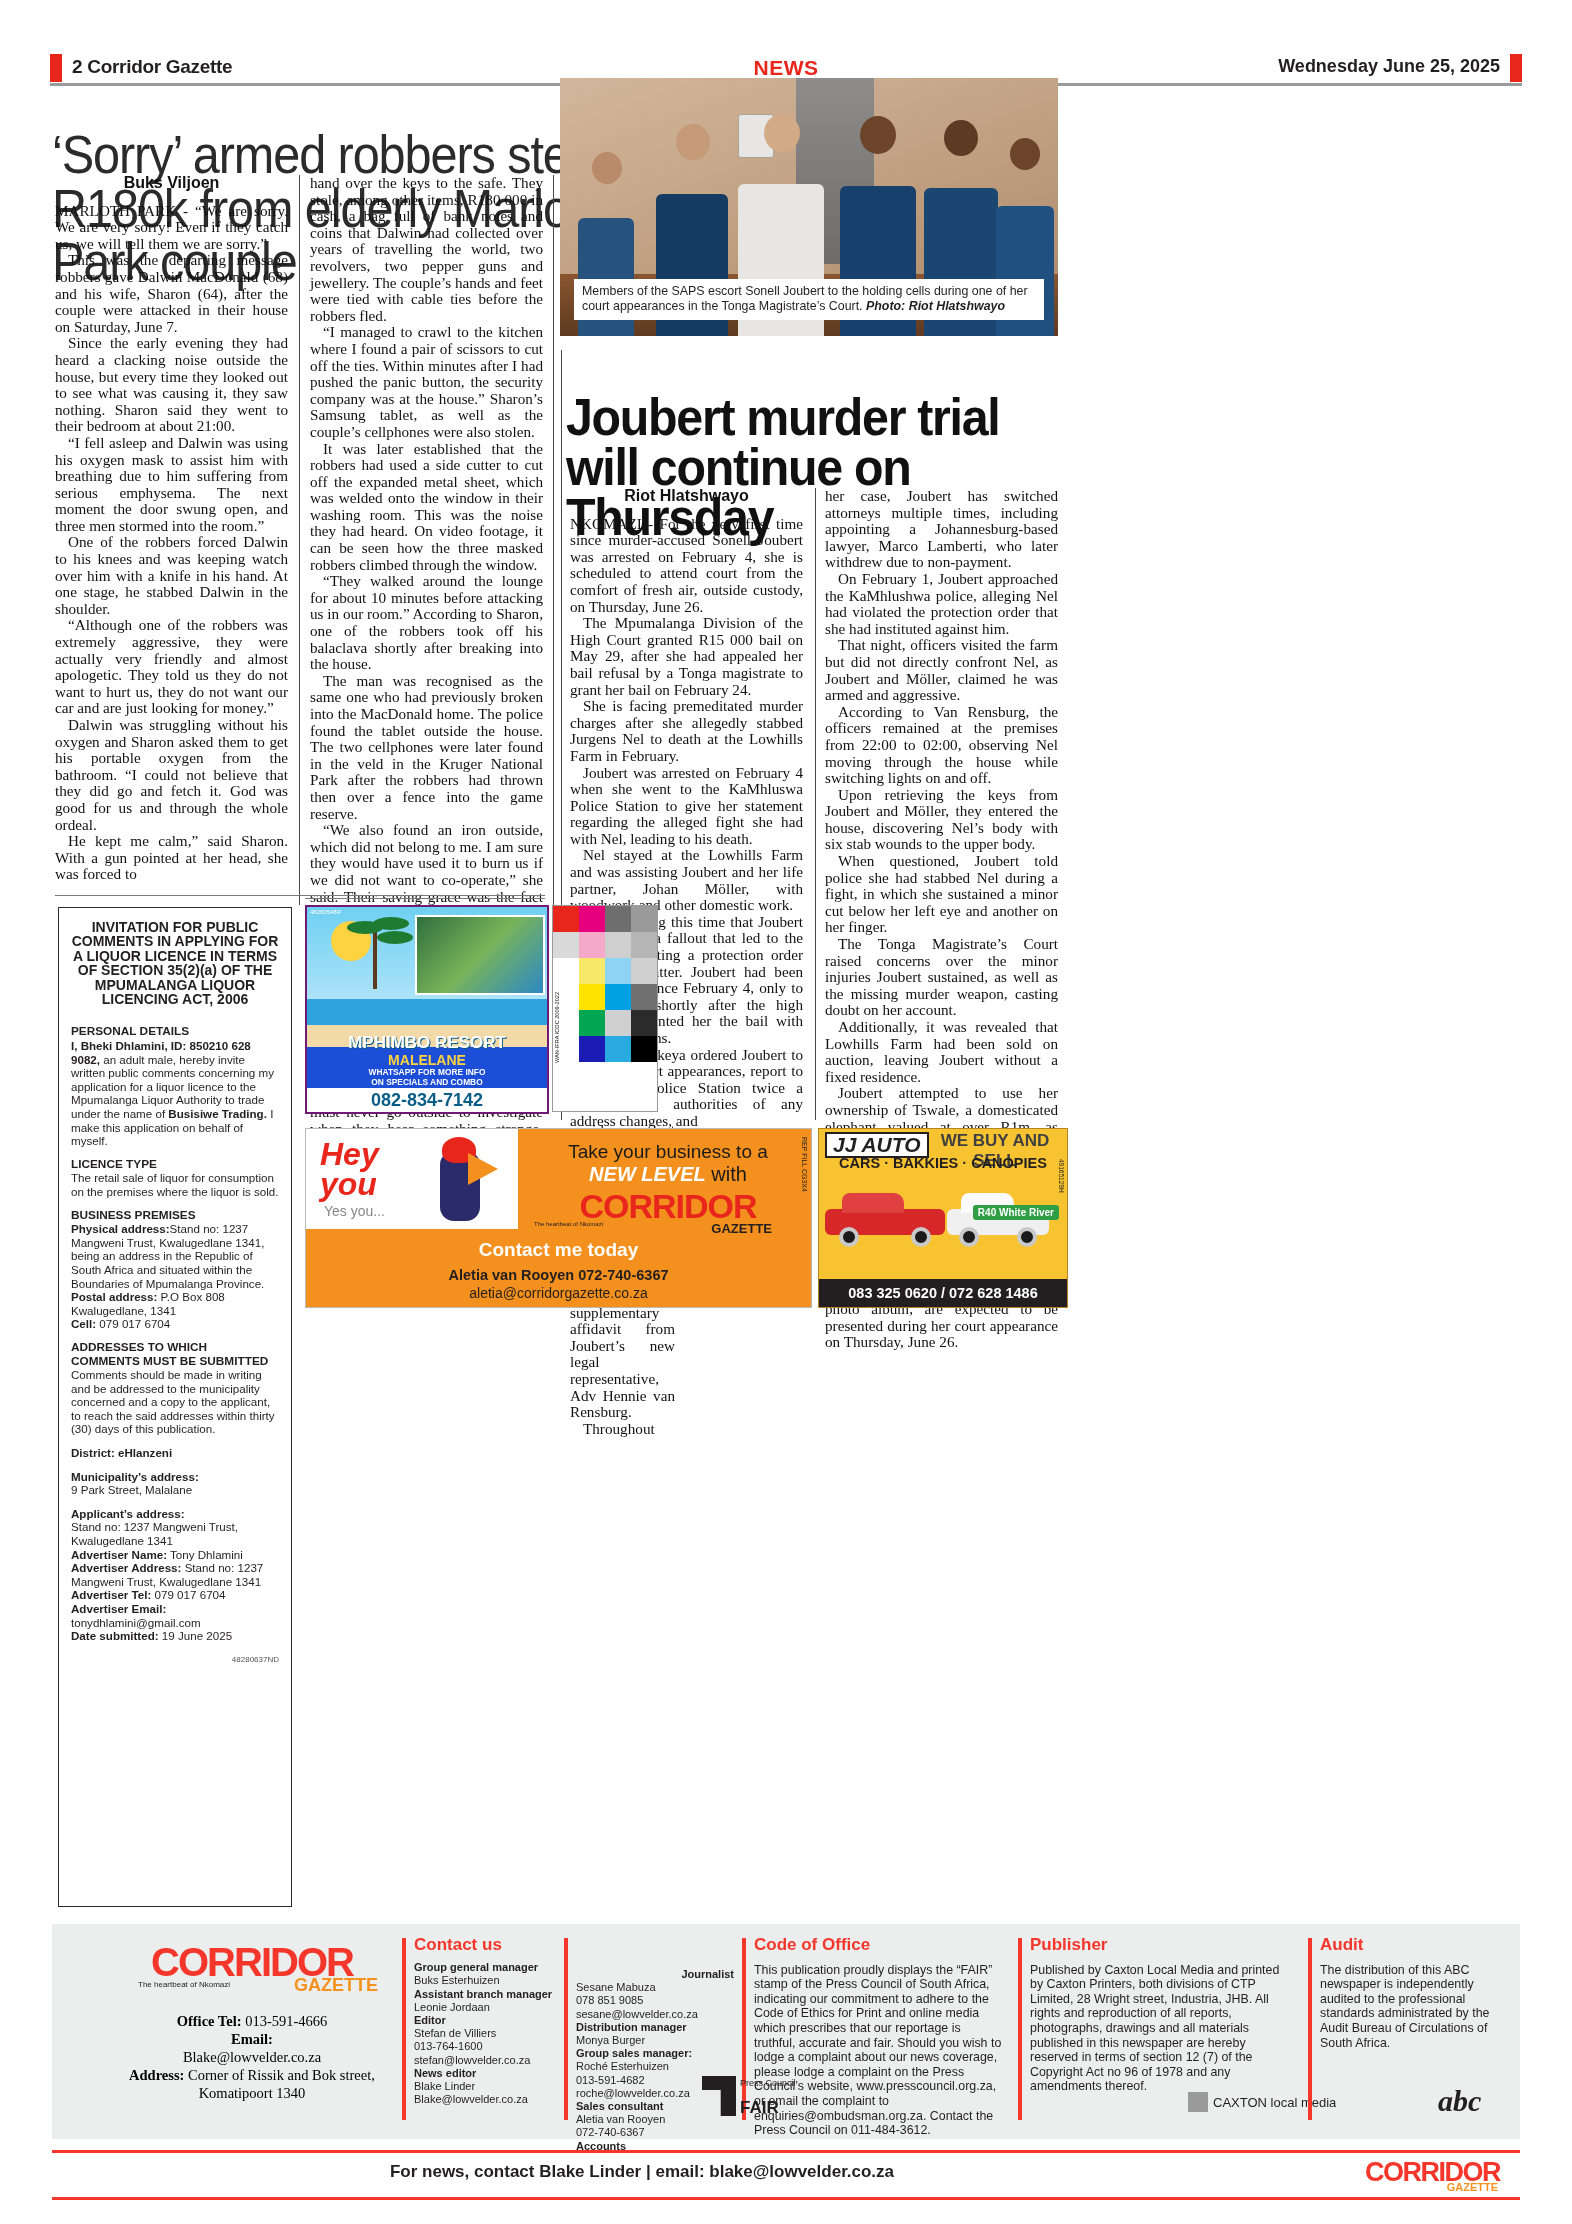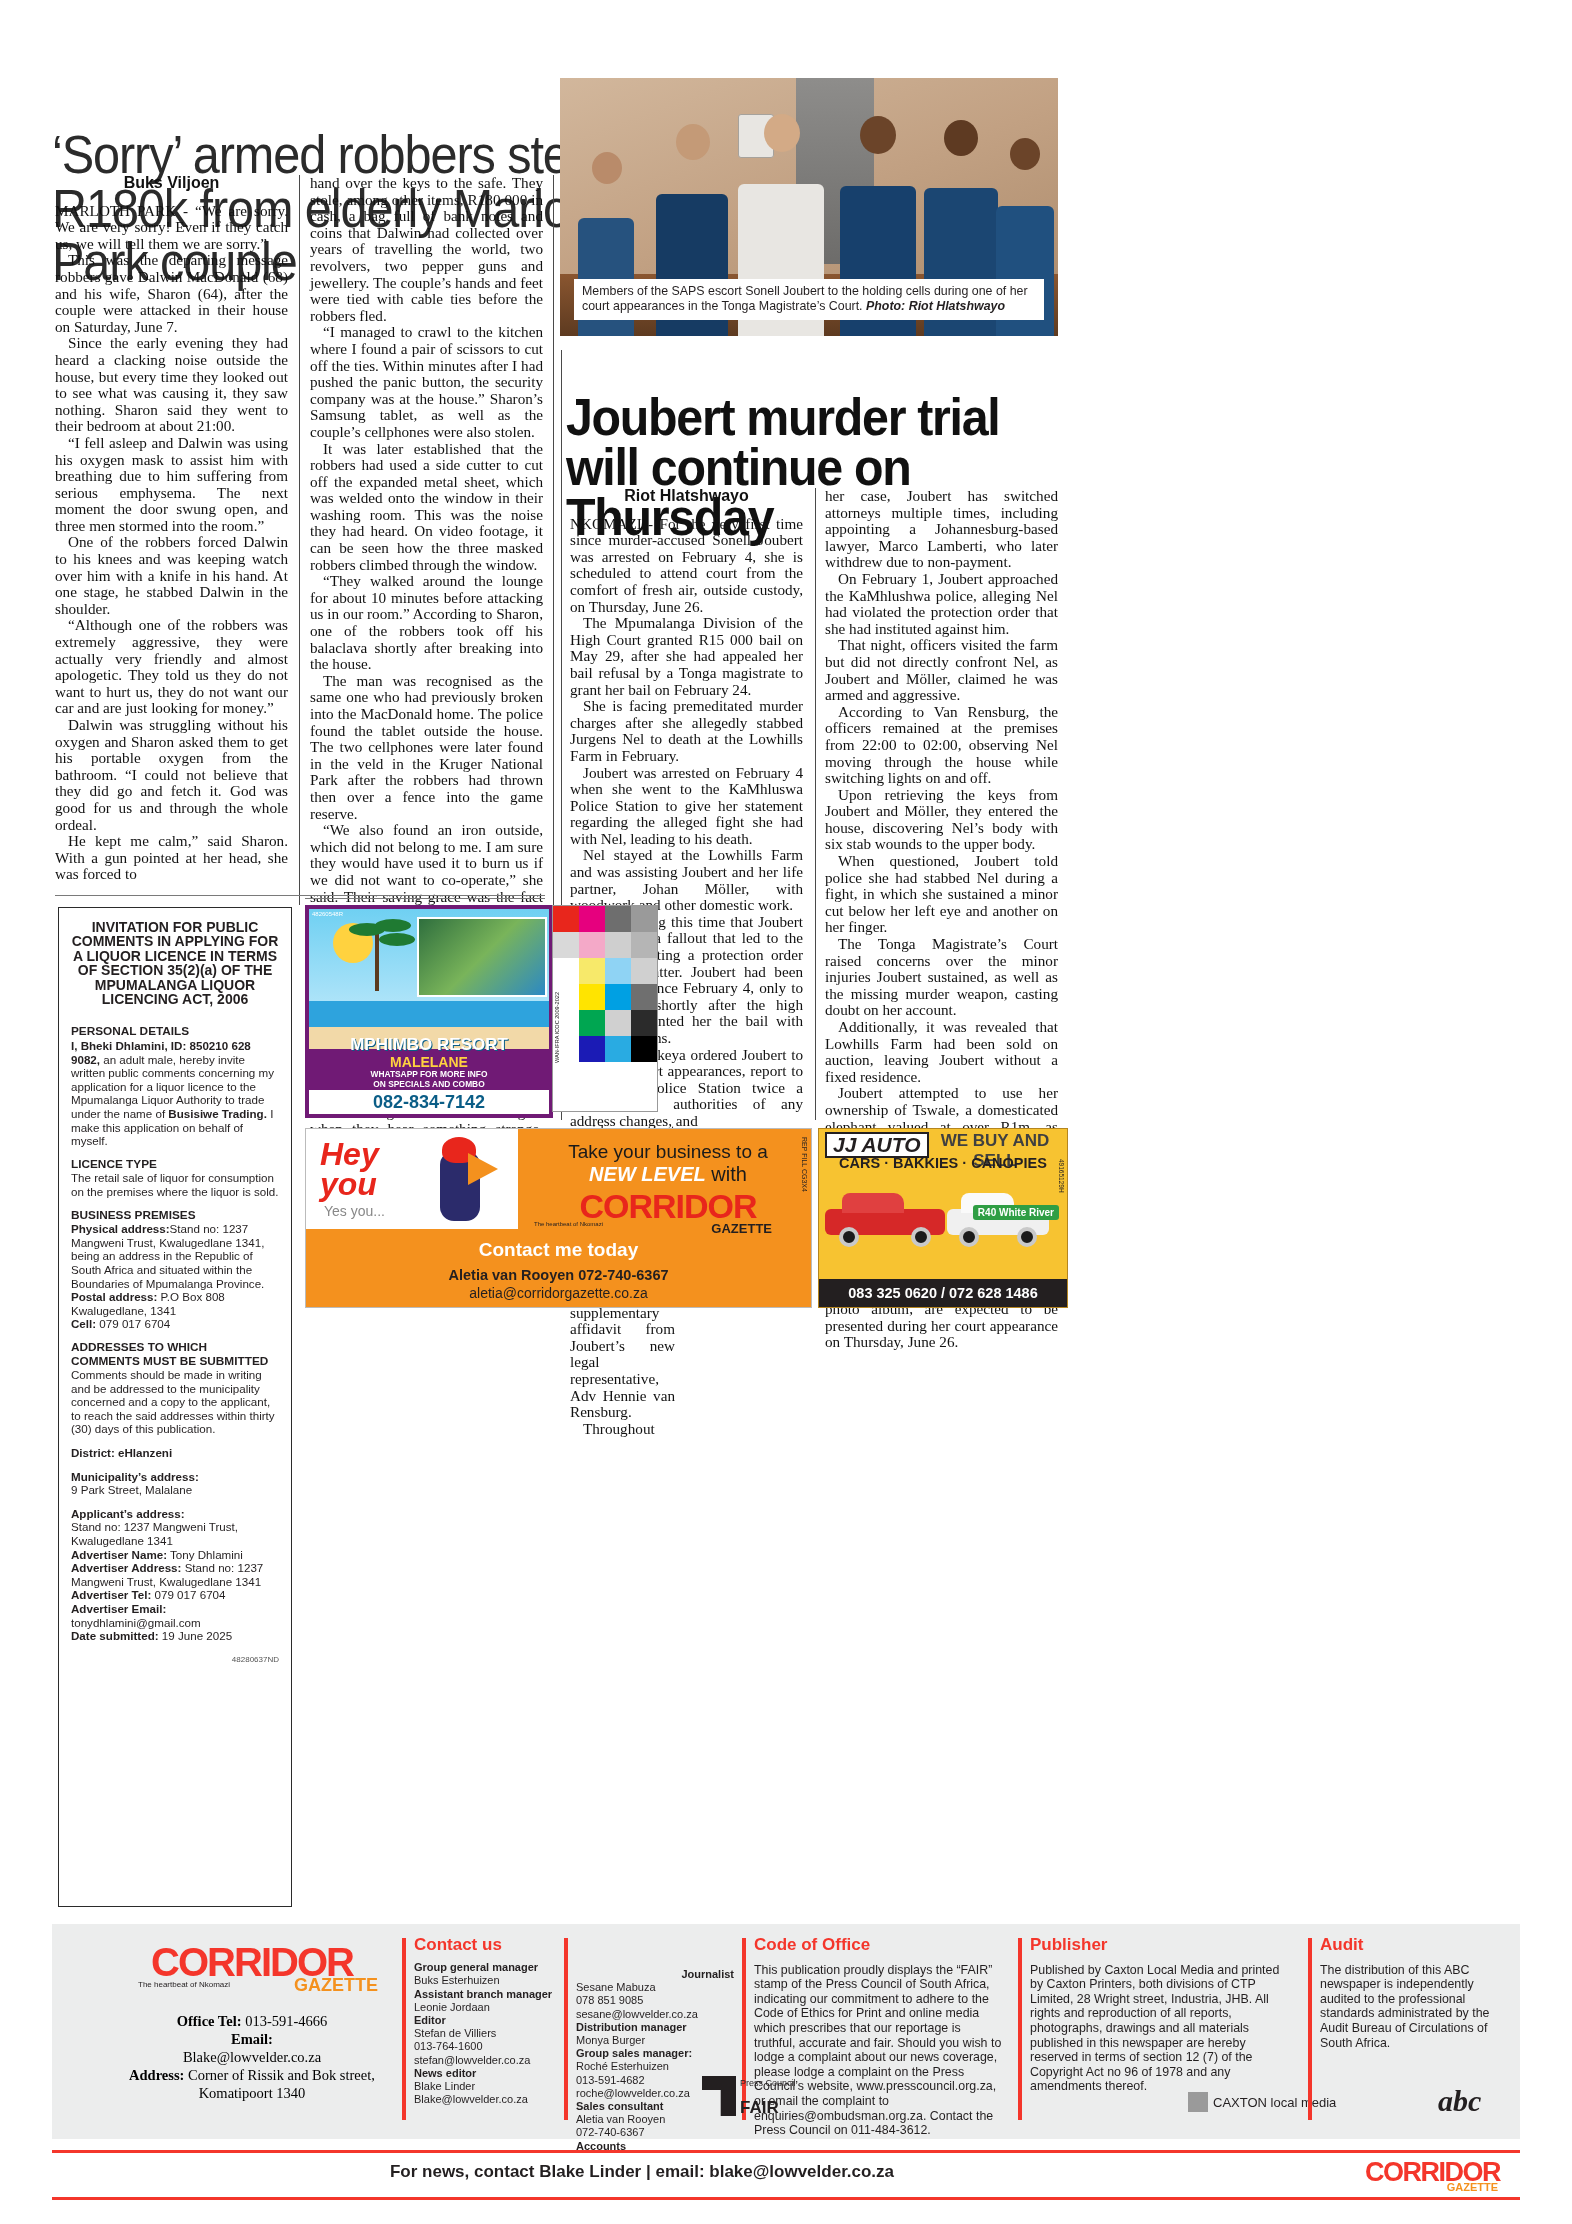--- a/index.html
+++ b/index.html
@@ -61,21 +61,21 @@
   .liquor{position:absolute;left:58px;top:907px;width:234px;height:1000px;
           border:1px solid #2b2b2b;background:#fff;box-sizing:border-box;padding:12px 12px 6px 12px;
           font-family:"Liberation Sans",sans-serif;font-size:11.6px;line-height:13.6px;color:#231f20;}
   .liquor .tit{text-align:center;font-weight:bold;font-size:14px;line-height:14.4px;margin-bottom:19px;}
   .liquor h4{margin:0;font-size:11.8px;font-weight:bold;text-transform:uppercase;}
   .liquor p{margin:0 0 10px 0;}
   .liquor b{font-weight:bold;}
   .liquor .code{font-size:8px;text-align:right;color:#555;margin-top:4px;}
 
   
-  .mphimbo{position:absolute;left:305px;top:905px;width:240px;height:205px;border:4px solid #701a75;overflow:hidden;background:#701a75;}
+  .mphimbo{position:absolute;left:305px;top:905px;width:240px;height:205px;border:2px solid #701a75;overflow:hidden;background:#1d4ed8;}
   .mph-sky{position:absolute;left:0;top:0;width:240px;height:120px;background:linear-gradient(#6fd0f2,#bfe9fb);}
   .mph-sun{position:absolute;left:24px;top:14px;width:40px;height:40px;border-radius:50%;background:#ffd23f;}
   .mph-sea{position:absolute;left:0;top:92px;width:240px;height:34px;background:#2ea3dd;}
   .mph-sand{position:absolute;left:0;top:118px;width:240px;height:22px;background:#f2d9a8;}
   .mph-tree{position:absolute;left:66px;top:18px;width:4px;height:64px;background:#5b3a1e;}
   .mph-leaf{position:absolute;width:36px;height:13px;border-radius:50%;background:#1f7a32;}
   .mph-photo{position:absolute;left:108px;top:8px;width:126px;height:76px;background:linear-gradient(135deg,#2f6f3e,#79b45a 50%,#2c89c4);border:2px solid #fff;}
   .mph-title{position:absolute;left:0;top:126px;width:240px;text-align:center;font-family:"Liberation Sans",sans-serif;font-weight:bold;font-size:17px;color:#fff;text-shadow:1px 1px 0 #0a5d86;}
   .mph-sub{position:absolute;left:0;top:145px;width:240px;text-align:center;font-family:"Liberation Sans",sans-serif;font-weight:bold;font-size:14px;color:#ffd23f;}
   .mph-lines{position:absolute;left:0;top:160px;width:240px;text-align:center;font-family:"Liberation Sans",sans-serif;font-weight:bold;font-size:8.4px;line-height:10px;color:#fff;}
@@ -156,20 +156,28 @@
   .bot-txt{position:absolute;left:0;top:9px;width:1180px;text-align:center;font-family:"Liberation Sans",sans-serif;font-weight:bold;font-size:17px;color:#231f20;}
   .bot-logo{position:absolute;right:20px;top:4px;font-family:"Liberation Sans",sans-serif;font-weight:bold;font-size:27px;color:#f4362b;letter-spacing:-1.5px;}
   .bot-gaz{position:absolute;right:22px;top:28px;font-family:"Liberation Sans",sans-serif;font-weight:bold;font-size:11px;color:#f4911e;}
 </style>
 </head>
 <body>
 
 <div class="page">
 <div class="inner">
 
+  <div class="masthead">
+    <div class="mh-redbar"></div>
+    <div class="mh-left">2 Corridor Gazette</div>
+    <div class="mh-center">NEWS</div>
+    <div class="mh-right">Wednesday June 25, 2025</div>
+    <div class="mh-redbar-r"></div>
+    <div class="mh-rule"></div>
+  </div>
 
   <h1 class="hl1">‘Sorry’ armed robbers steal R180k from elderly Marloth Park couple</h1>
 
   <div class="col" id="col1">
     <div class="byline">Buks Viljoen</div>
     <div id="a1c1">
           <p class="noind">MARLOTH PARK - “We are sorry. We are very sorry! Even if they catch us, we will tell them we are sorry.”</p>
           <p>This was the departing message robbers gave Dalwin MacDonald (68) and his wife, Sharon (64), after the couple were attacked in their house on Saturday, June 7.</p>
           <p>Since the early evening they had heard a clacking noise outside the house, but every time they looked out to see what was causing it, they saw nothing. Sharon said they went to their bedroom at about 21:00.</p>
           <p>“I fell asleep and Dalwin was using his oxygen mask to assist him with breathing due to him suffering from serious emphysema. The next moment the door swung open, and three men stormed into the room.”</p>

